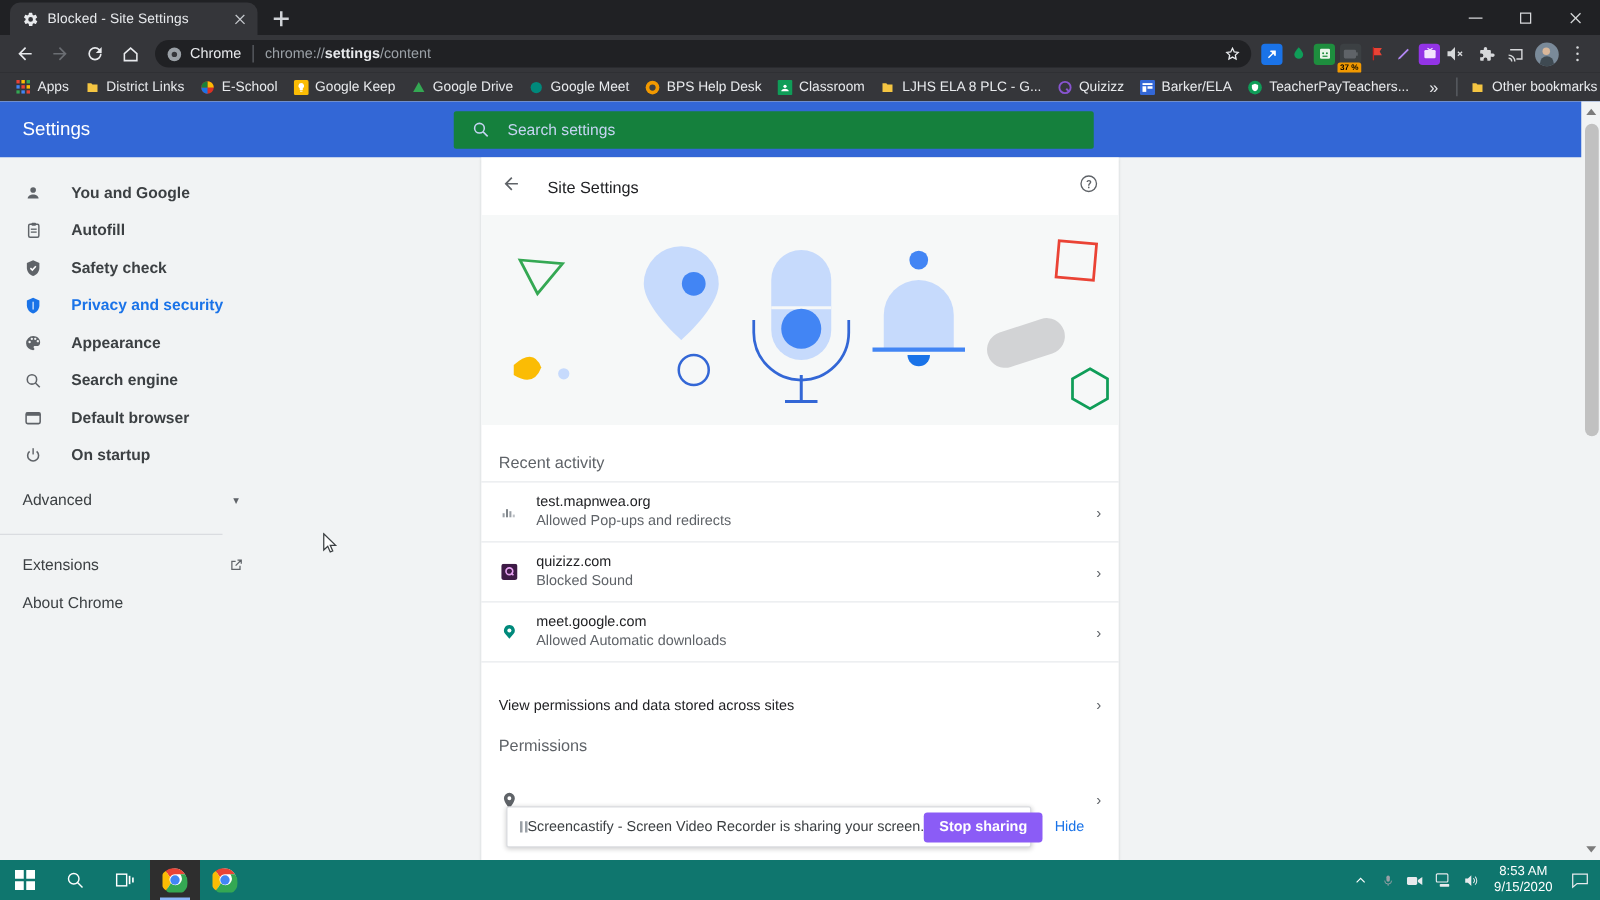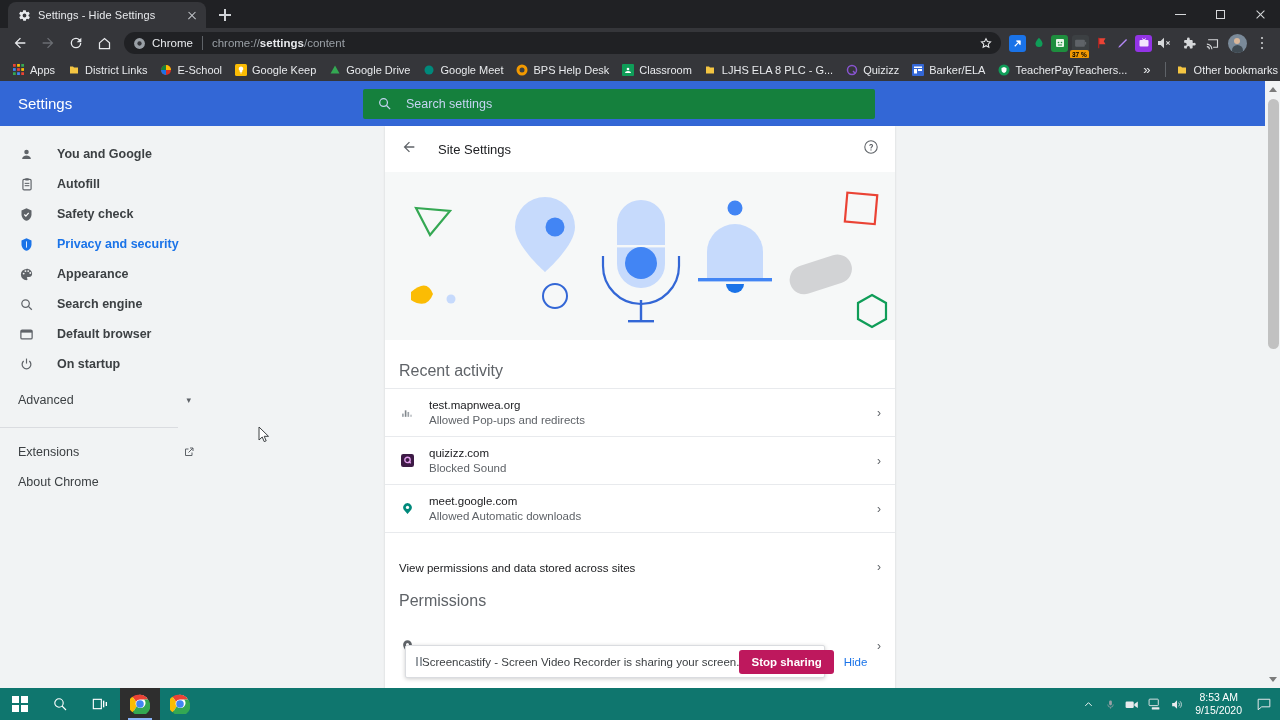--- a/index.html
+++ b/index.html
@@ -116,21 +116,21 @@
   .nav-sep { height:1px; background:#dadce0; margin:12px 18px 10px 0; width:178px; }
 
   .content-card {
     position:absolute; left:385px; top:0; width:510px; min-height:562px;
     background:#fff; box-shadow:0 1px 2px rgba(60,64,67,.18);
   }
   .card-top { height:46px; display:flex; align-items:center; padding:0 16px; }
   .card-title { font-size:13px; color:#202124; margin-left:21px; flex:1 1 auto; }
   .illustration { height:168px; background:#f6f8f8; position:relative; overflow:hidden; }
 
-  .section-label { font-size:16px; color:#5f6368; padding:22px 16px 8px 14px; }
+  .section-label { font-size:13px; color:#5f6368; padding:22px 16px 8px 14px; }
   .act-row {
     height:48px; display:flex; align-items:center; padding:0 14px 0 14px; gap:0;
     border-top:1px solid #e8eaed; position:relative;
   }
   .act-ico { width:16px;height:16px;display:flex;align-items:center;justify-content:center;flex:0 0 auto;}
   .act-text { margin-left:14px; flex:1 1 auto; }
   .act-title { font-size:11.5px; color:#202124; line-height:15px;}
   .act-sub { font-size:11.5px; color:#5f6368; line-height:15px; }
   .chev { color:#5f6368; font-size:12px; flex:0 0 auto; }
   .view-row { height:42px; display:flex; align-items:flex-end; padding:0 14px; border-top:1px solid #e8eaed;}
@@ -141,21 +141,21 @@
   .share-bar {
     position:absolute; left:405px; top:645px; width:420px; height:33px;
     background:#fff; border:1px solid #dadce0; border-radius:2px;
     box-shadow:0 1px 4px rgba(0,0,0,.2); display:flex; align-items:center;
     padding:0 4px 0 10px; gap:0; z-index:40;
   }
   .pause-ico { display:flex; gap:2px; flex:0 0 auto;}
   .pause-ico i { width:2px; height:9px; background:#9aa0a6; display:block;}
   .share-text { font-size:11.5px; color:#3c4043; flex:1 1 auto; white-space:nowrap; }
   .stop-btn {
-    background:#be185d; color:#fff; font-size:11.5px; font-weight:bold;
+    background:#8b5cf6; color:#fff; font-size:11.5px; font-weight:bold;
     padding:6px 12px; border-radius:3px; border:none; flex:0 0 auto; cursor:pointer;
     font-family:"Liberation Sans",sans-serif;
   }
   .hide-btn {
     background:none; border:none; color:#1a73e8; font-size:11.5px;
     padding:6px 10px; flex:0 0 auto; cursor:pointer; font-family:"Liberation Sans",sans-serif;
   }
 
   
   .pg-scroll { position:absolute; right:0; top:0; width:15px; height:607px; background:#f1f3f4; }
@@ -185,21 +185,21 @@
 
 <div id="screen">
 
   <div class="tabstrip">
     <div class="tab">
       <span class="tab-favicon">
         <svg width="13" height="13" viewBox="0 0 24 24">
             <path fill="#e8eaed" d="M19.4 13a7.8 7.8 0 000-2l2.1-1.6a.5.5 0 00.1-.6l-2-3.5a.5.5 0 00-.6-.2l-2.5 1a7.3 7.3 0 00-1.7-1l-.4-2.6a.5.5 0 00-.5-.4h-4a.5.5 0 00-.5.4l-.4 2.6c-.6.2-1.2.6-1.7 1l-2.5-1a.5.5 0 00-.6.2l-2 3.5a.5.5 0 00.1.6L4.6 11a7.8 7.8 0 000 2l-2.1 1.6a.5.5 0 00-.1.6l2 3.5c.1.2.4.3.6.2l2.5-1c.5.4 1 .7 1.7 1l.4 2.6c0 .2.2.4.5.4h4c.3 0 .5-.2.5-.4l.4-2.6c.6-.3 1.2-.6 1.7-1l2.5 1c.2.1.5 0 .6-.2l2-3.5a.5.5 0 00-.1-.6L19.4 13zM12 15.5a3.5 3.5 0 110-7 3.5 3.5 0 010 7z"></path>
           </svg>
       </span>
-      <span class="tab-title">Settings - Hide Settings</span>
+      <span class="tab-title">Blocked - Site Settings</span>
       <span class="tab-close"></span>
     </div>
     <div class="newtab"></div>
     <div class="wincontrols">
       <div class="wc">
           <span class="wc-min"></span>
         </div>
       <div class="wc">
           <span class="wc-max"></span>
         </div>

